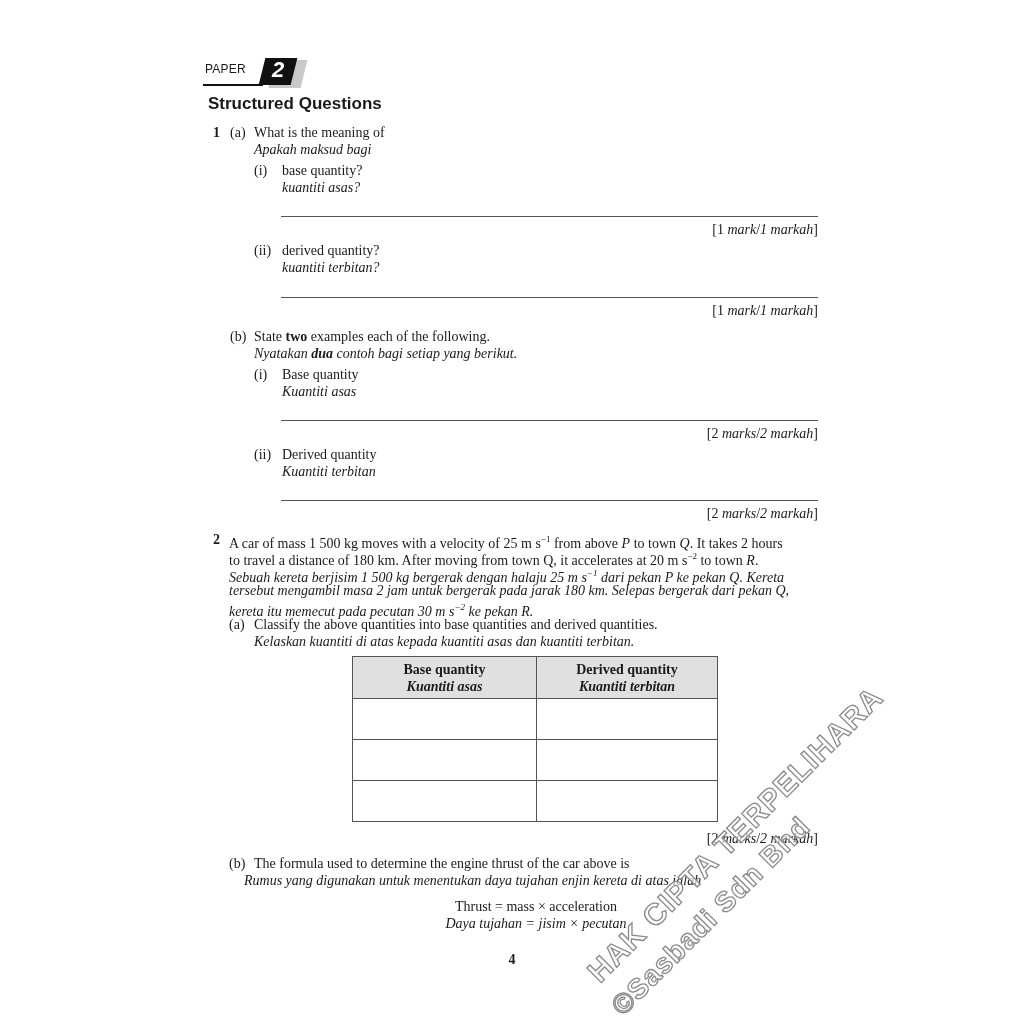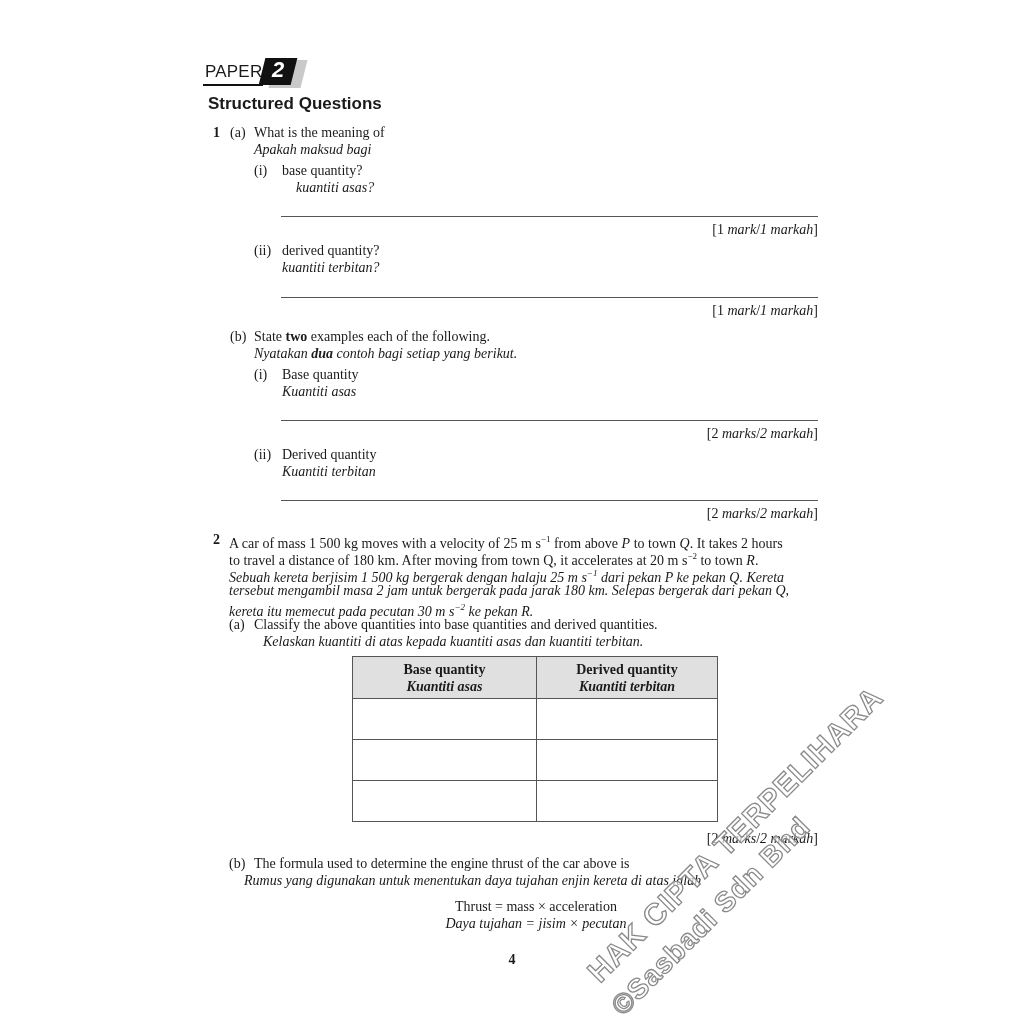--- a/index.html
+++ b/index.html
@@ -5,21 +5,21 @@
   html,body{margin:0;padding:0;background:#ffffff;}
   body{width:1024px;height:1024px;position:relative;overflow:hidden;
        font-family:"Liberation Serif","DejaVu Serif",serif;color:#1a1a1a;}
   .abs{position:absolute;}
   .t{font-size:14px;line-height:17px;white-space:nowrap;}
   .it{font-style:italic;}
   .b{font-weight:bold;}
   .sans{font-family:"Liberation Sans","DejaVu Sans",sans-serif;}
 
   
-  #paper-label{left:205px;top:62px;font-size:17px;font-weight:normal;letter-spacing:0.2px;}
+  #paper-label{left:205px;top:62px;font-size:12px;font-weight:normal;letter-spacing:0.2px;}
   #paper-rule{left:203px;top:84px;width:60px;height:2px;background:#111;}
   #paper-box-shadow{left:272px;top:60px;width:32px;height:28px;background:#c9c9c9;transform:skewX(-14deg);}
   #paper-box{left:262px;top:58px;width:32px;height:27px;background:#111;transform:skewX(-14deg);}
   #paper-num{left:263px;top:57px;width:30px;text-align:center;color:#fff;font-size:22px;font-weight:bold;font-style:italic;}
   #section-title{left:208px;top:94px;font-size:17px;font-weight:bold;}
 
   .rule{position:absolute;height:1px;background:#555;}
   .marks{position:absolute;right:206px;font-size:14px;line-height:17px;white-space:nowrap;}
 
   
@@ -47,21 +47,21 @@
 <div class="abs sans" id="paper-num">2</div>
 <div class="abs sans" id="section-title">Structured Questions</div>
 
 <div class="abs t b" style="left:213px;top:124px;">1</div>
 <div class="abs t" style="left:230px;top:124px;">(a)</div>
 <div class="abs t" style="left:254px;top:124px;">What is the meaning of</div>
 <div class="abs t it" style="left:254px;top:141px;">Apakah maksud bagi</div>
 
 <div class="abs t" style="left:254px;top:162px;">(i)</div>
 <div class="abs t" style="left:282px;top:162px;">base quantity?</div>
-<div class="abs t it" style="left:296px;top:179px;">kuantiti asas?</div>
+<div class="abs t it" style="left:282px;top:179px;">kuantiti asas?</div>
 <div class="rule" style="left:281px;top:216px;width:537px;"></div>
 <div class="marks" style="top:221px;">[<span>1</span> <span class="it">mark</span>/<span class="it">1 markah</span>]</div>
 
 <div class="abs t" style="left:254px;top:242px;">(ii)</div>
 <div class="abs t" style="left:282px;top:242px;">derived quantity?</div>
 <div class="abs t it" style="left:282px;top:259px;">kuantiti terbitan?</div>
 <div class="rule" style="left:281px;top:297px;width:537px;"></div>
 <div class="marks" style="top:302px;">[<span>1</span> <span class="it">mark</span>/<span class="it">1 markah</span>]</div>
 
 <div class="abs t" style="left:230px;top:328px;">(b)</div>
@@ -82,21 +82,21 @@
 
 <div class="abs t b" style="left:213px;top:531px;">2</div>
 <div class="abs t" style="left:229px;top:531px;"><span>A car of mass 1 500 kg moves with a velocity of 25 m s</span><sup style="font-size:9px;">−1</sup><span> from above </span><span class="it">P</span><span> to town </span><span class="it">Q</span><span>. It takes 2 hours</span></div>
 <div class="abs t" style="left:229px;top:548px;"><span>to travel a distance of 180 km. After moving from town Q, it accelerates at 20 m s</span><sup style="font-size:9px;">−2</sup><span> to town </span><span class="it">R</span><span>.</span></div>
 <div class="abs t it" style="left:229px;top:565px;"><span>Sebuah kereta berjisim 1 500 kg bergerak dengan halaju 25 m s</span><sup style="font-size:9px;">−1</sup><span> dari pekan P ke pekan Q. Kereta</span></div>
 <div class="abs t it" style="left:229px;top:582px;">tersebut mengambil masa 2 jam untuk bergerak pada jarak 180 km. Selepas bergerak dari pekan Q,</div>
 <div class="abs t it" style="left:229px;top:599px;"><span>kereta itu memecut pada pecutan 30 m s</span><sup style="font-size:9px;">−2</sup><span> ke pekan R.</span></div>
 
 <div class="abs t" style="left:229px;top:616px;">(a)</div>
 <div class="abs t" style="left:254px;top:616px;">Classify the above quantities into base quantities and derived quantities.</div>
-<div class="abs t it" style="left:254px;top:633px;margin-left:9px;">Kelaskan kuantiti di atas kepada kuantiti asas dan kuantiti terbitan.</div>
+<div class="abs t it" style="left:254px;top:633px;">Kelaskan kuantiti di atas kepada kuantiti asas dan kuantiti terbitan.</div>
 
 <table id="answer-table">
   <thead>
     <tr>
       <th style="width:183px;">
         <span>Base quantity</span>
         <span class="it">Kuantiti asas</span>
       </th>
       <th>
         <span>Derived quantity</span>

